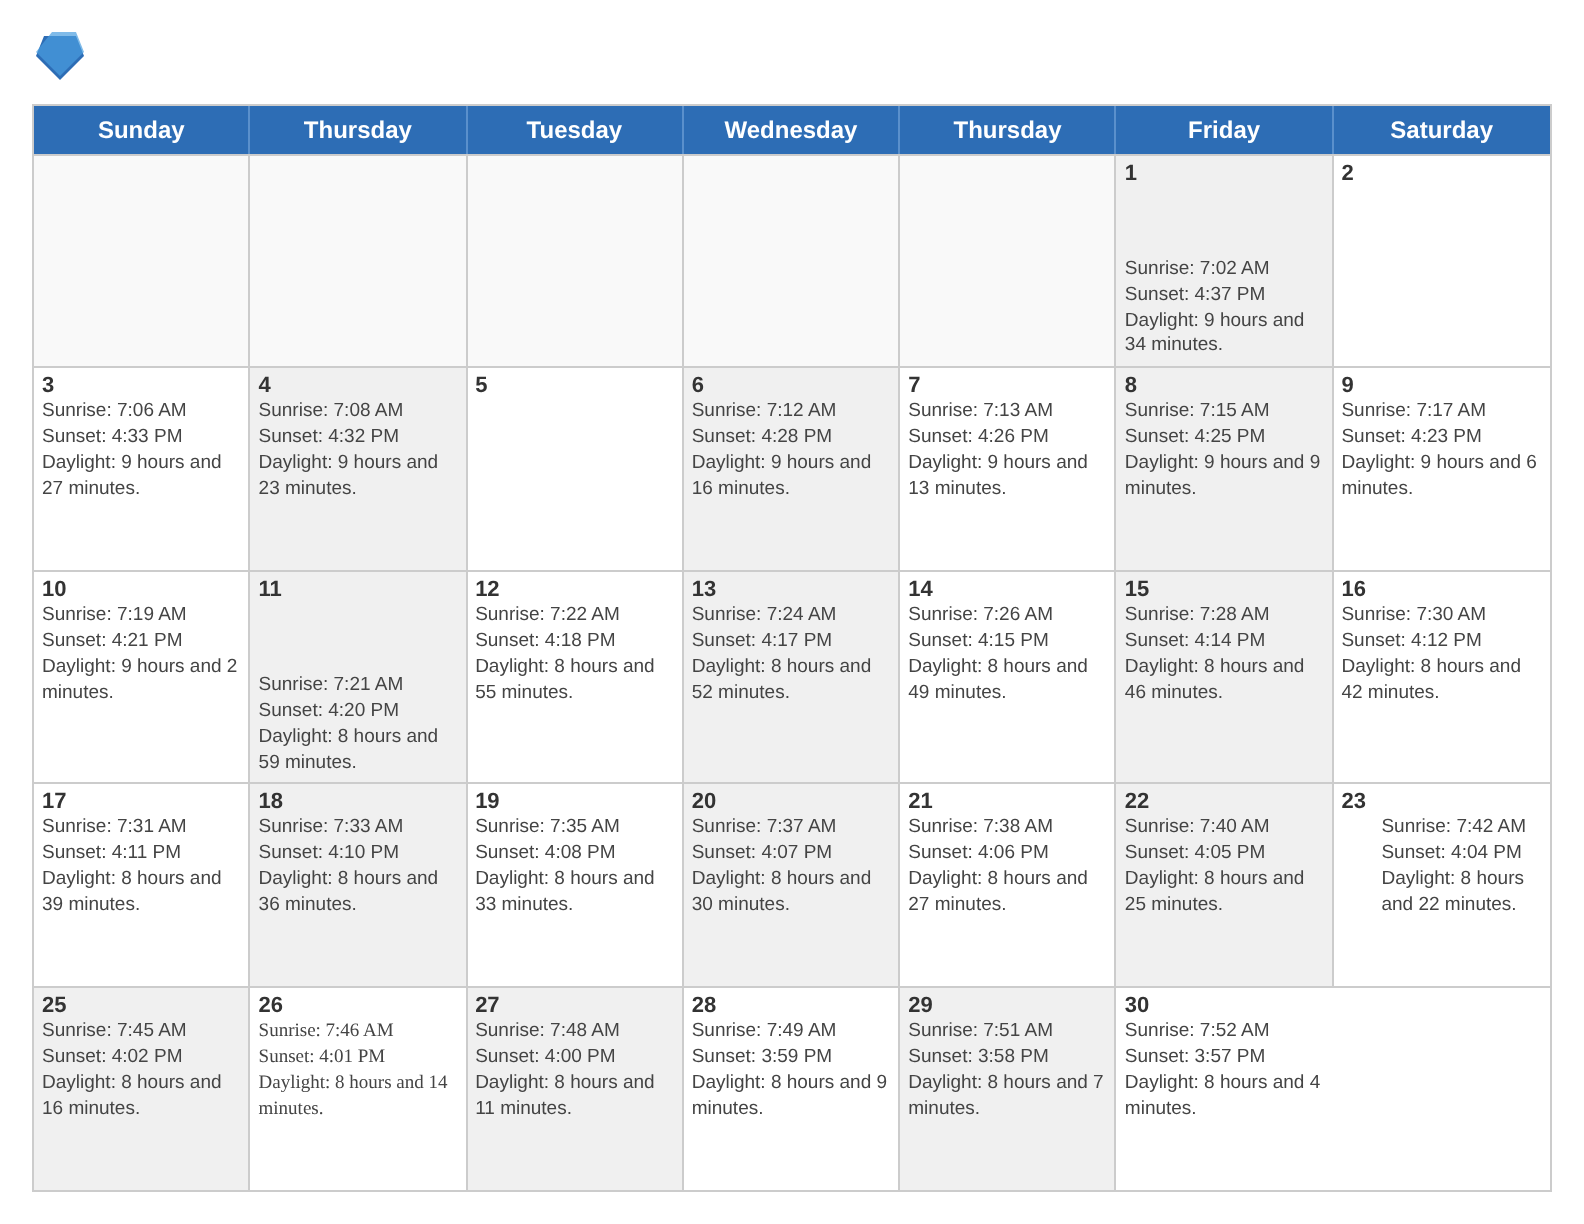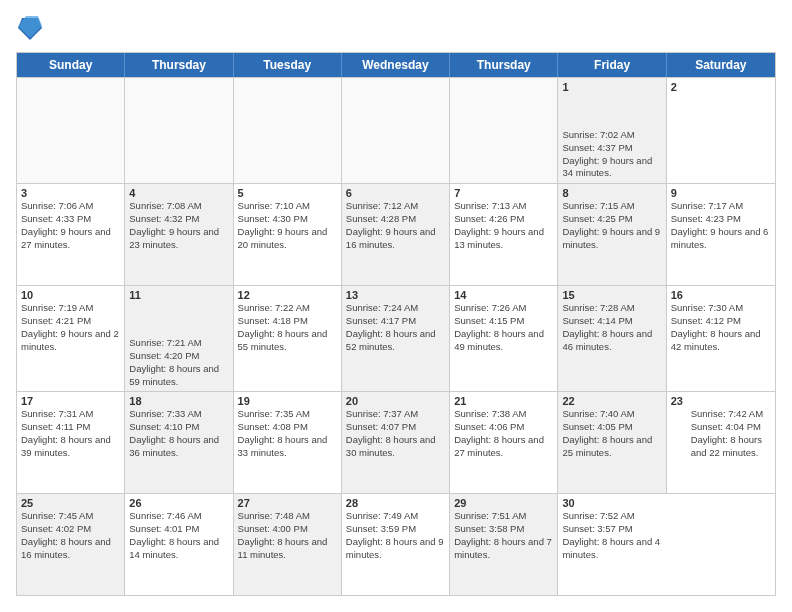--- a/index.html
+++ b/index.html
@@ -158,23 +158,20 @@
 Daylight: 9 hours and 27 minutes.</div>
           </div>
           <div class="cal-cell shaded">
             <div class="day-number">4</div>
             <div class="day-info" style="white-space: pre-line;">Sunrise: 7:08 AM
 Sunset: 4:32 PM
 Daylight: 9 hours and 23 minutes.</div>
           </div>
           <div class="cal-cell">
             <div class="day-number">5</div>
-            <div class="day-info" style="white-space: pre-line;">Sunrise: 7:10 AM
-Sunset: 4:30 PM
-Daylight: 9 hours and 20 minutes.</div>
           </div>
           <div class="cal-cell shaded">
             <div class="day-number">6</div>
             <div class="day-info" style="white-space: pre-line;">Sunrise: 7:12 AM
 Sunset: 4:28 PM
 Daylight: 9 hours and 16 minutes.</div>
           </div>
           <div class="cal-cell">
             <div class="day-number">7</div>
             <div class="day-info" style="white-space: pre-line;">Sunrise: 7:13 AM
@@ -284,21 +281,21 @@
         </div>
         <div class="cal-row">
           <div class="cal-cell shaded">
             <div class="day-number">25</div>
             <div class="day-info" style="white-space: pre-line;">Sunrise: 7:45 AM
 Sunset: 4:02 PM
 Daylight: 8 hours and 16 minutes.</div>
           </div>
           <div class="cal-cell">
             <div class="day-number">26</div>
-            <div class="day-info" style="white-space: pre-line;">Sunrise: 7:46 AM
+            <div class="day-info" style="white-space: pre-line; font-family: Liberation Serif, serif;">Sunrise: 7:46 AM
 Sunset: 4:01 PM
 Daylight: 8 hours and 14 minutes.</div>
           </div>
           <div class="cal-cell shaded">
             <div class="day-number">27</div>
             <div class="day-info" style="white-space: pre-line;">Sunrise: 7:48 AM
 Sunset: 4:00 PM
 Daylight: 8 hours and 11 minutes.</div>
           </div>
           <div class="cal-cell">

